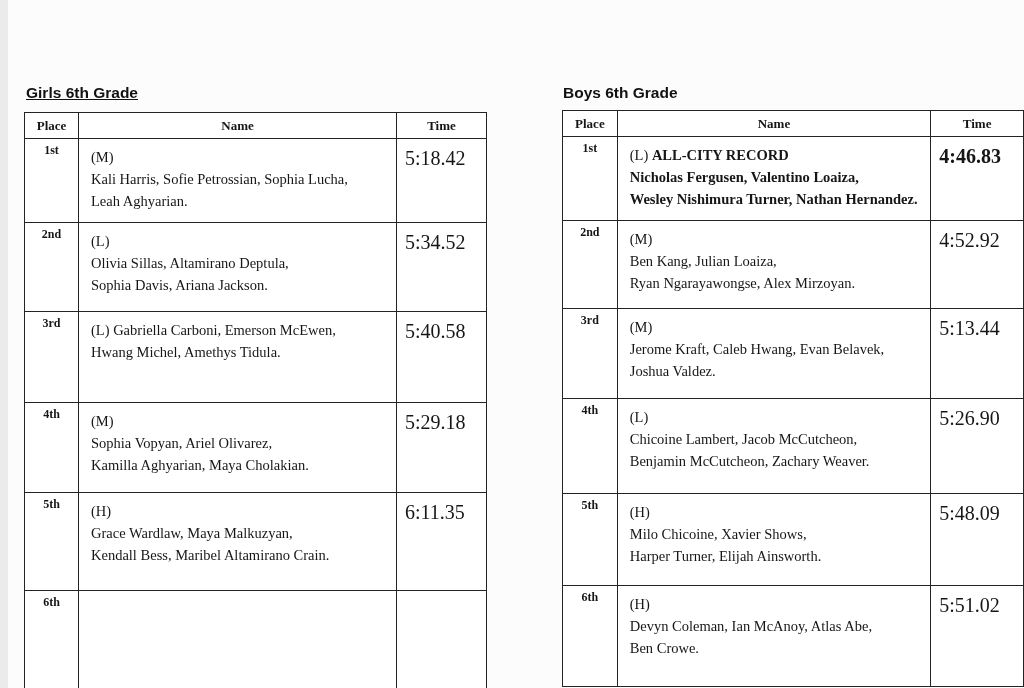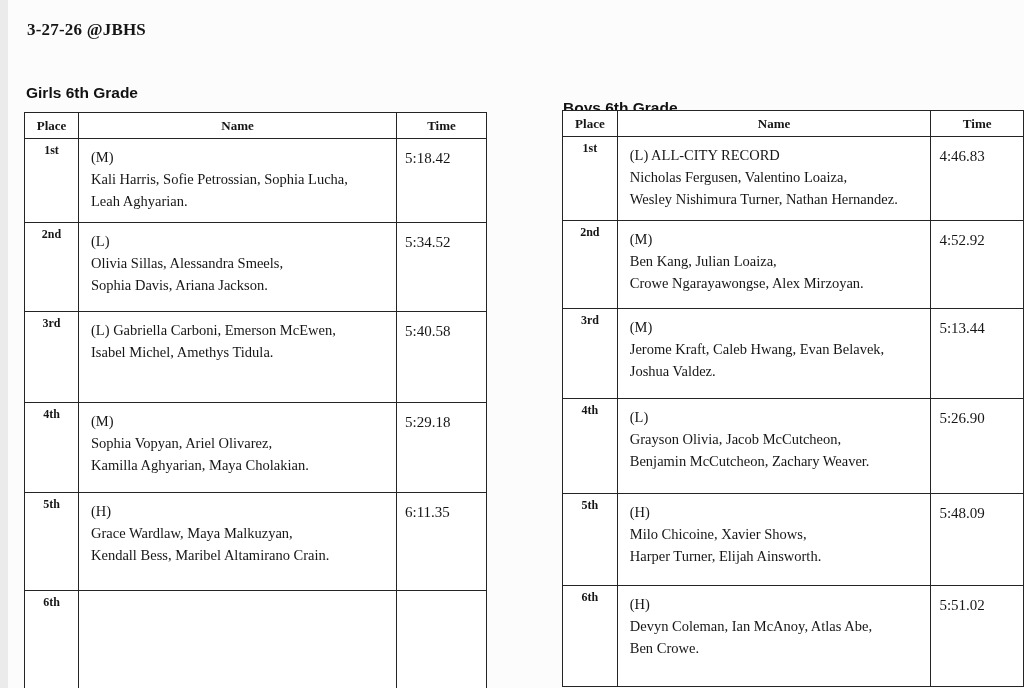--- a/index.html
+++ b/index.html
@@ -27,22 +27,22 @@
     letter-spacing: 0.2px;
   }
   .section-heading {
     position: absolute;
     margin: 0;
     font-family: "Liberation Sans", "DejaVu Sans", sans-serif;
     font-weight: bold;
     font-size: 15.5px;
     color: #111;
   }
-  #girls-heading { left: 26px; top: 84px; }
-  #boys-heading  { left: 563px; top: 84px; margin-top: 15px; }
+  #girls-heading { left: 26px; top: 84px; text-decoration: underline; }
+  #boys-heading  { left: 563px; top: 84px; }
 
   table.results {
     position: absolute;
     border-collapse: collapse;
     table-layout: fixed;
     background: #fff;
   }
   #girls-table { left: 24px; top: 112px; }
   #boys-table  { left: 562px; top: 110px; }
 
@@ -63,33 +63,32 @@
     font-weight: bold;
     text-align: center;
     padding-top: 4px;
   }
   td.names {
     font-size: 14.5px;
     line-height: 22px;
     padding: 7px 8px 4px 12px;
   }
   td.time {
-    font-size: 15px;
+    font-size: 20px;
     line-height: 20px;
     padding: 9px 4px 4px 8px;
   }
-  .b { font-weight: normal; }
+  .b { font-weight: bold; }
 </style>
 </head>
 <body>
 
 <div class="edge-strip"></div>
 
 <header class="doc-header">
-  <div>3-27-26 @JBHS</div>
 </header>
 
 <h2 class="section-heading" id="girls-heading">Girls 6th Grade</h2>
 
 <table class="results" id="girls-table">
   <colgroup>
     <col style="width:54px">
       <col style="width:318px">
       <col style="width:90px">
   </colgroup>
@@ -107,30 +106,30 @@
           <div><span>(M)</span></div>
           <div>Kali Harris, Sofie Petrossian, Sophia Lucha,</div>
           <div>Leah Aghyarian.</div>
         </td>
         <td class="time">5:18.42</td>
       </tr>
       <tr style="height: 89px;">
         <td class="place">2nd</td>
         <td class="names">
           <div><span>(L)</span></div>
-          <div>Olivia Sillas, Alessandra Smeels,</div>
+          <div>Olivia Sillas, Altamirano Deptula,</div>
           <div>Sophia Davis, Ariana Jackson.</div>
         </td>
         <td class="time">5:34.52</td>
       </tr>
       <tr style="height: 91px;">
         <td class="place">3rd</td>
         <td class="names">
           <div><span>(L) Gabriella Carboni, Emerson McEwen,</span></div>
-          <div>Isabel Michel, Amethys Tidula.</div>
+          <div>Hwang Michel, Amethys Tidula.</div>
         </td>
         <td class="time">5:40.58</td>
       </tr>
       <tr style="height: 90px;">
         <td class="place">4th</td>
         <td class="names">
           <div><span>(M)</span></div>
           <div>Sophia Vopyan, Ariel Olivarez,</div>
           <div>Kamilla Aghyarian, Maya Cholakian.</div>
         </td>
@@ -176,38 +175,38 @@
           <div class="b">Nicholas Fergusen, Valentino Loaiza,</div>
           <div class="b">Wesley Nishimura Turner, Nathan Hernandez.</div>
         </td>
         <td class="time b">4:46.83</td>
       </tr>
       <tr style="height: 88px;">
         <td class="place">2nd</td>
         <td class="names">
           <div><span>(M)</span></div>
           <div>Ben Kang, Julian Loaiza,</div>
-          <div>Crowe Ngarayawongse, Alex Mirzoyan.</div>
+          <div>Ryan Ngarayawongse, Alex Mirzoyan.</div>
         </td>
         <td class="time">4:52.92</td>
       </tr>
       <tr style="height: 90px;">
         <td class="place">3rd</td>
         <td class="names">
           <div><span>(M)</span></div>
           <div>Jerome Kraft, Caleb Hwang, Evan Belavek,</div>
           <div>Joshua Valdez.</div>
         </td>
         <td class="time">5:13.44</td>
       </tr>
       <tr style="height: 95px;">
         <td class="place">4th</td>
         <td class="names">
           <div><span>(L)</span></div>
-          <div>Grayson Olivia, Jacob McCutcheon,</div>
+          <div>Chicoine Lambert, Jacob McCutcheon,</div>
           <div>Benjamin McCutcheon, Zachary Weaver.</div>
         </td>
         <td class="time">5:26.90</td>
       </tr>
       <tr style="height: 92px;">
         <td class="place">5th</td>
         <td class="names">
           <div><span>(H)</span></div>
           <div>Milo Chicoine, Xavier Shows,</div>
           <div>Harper Turner, Elijah Ainsworth.</div>

